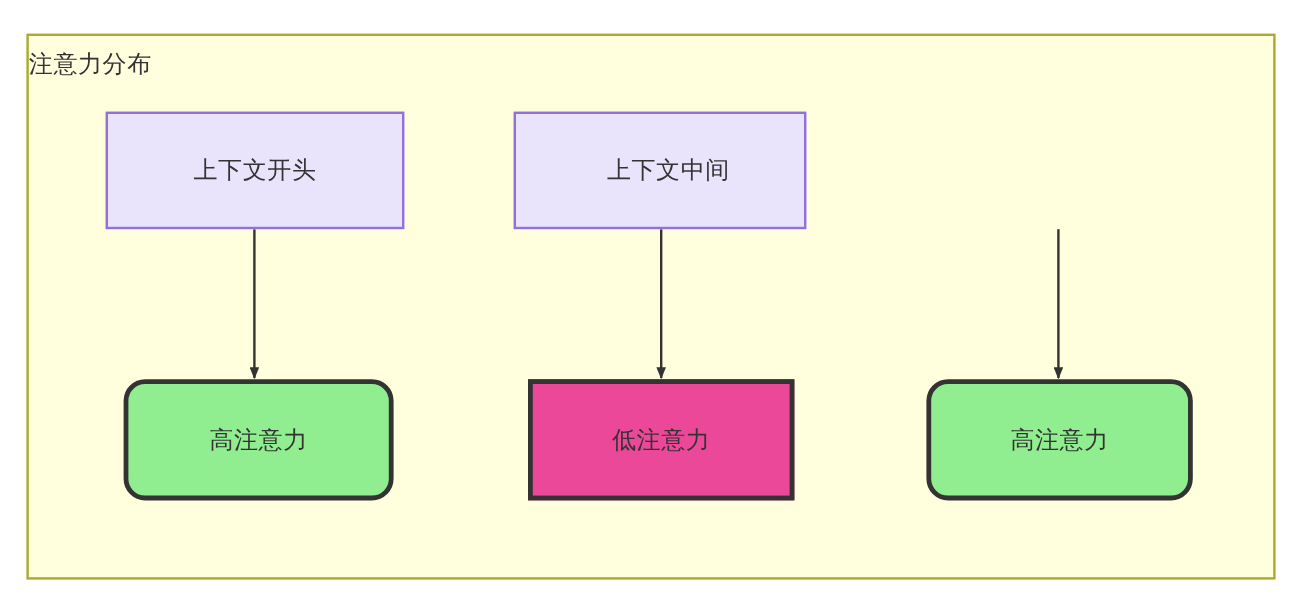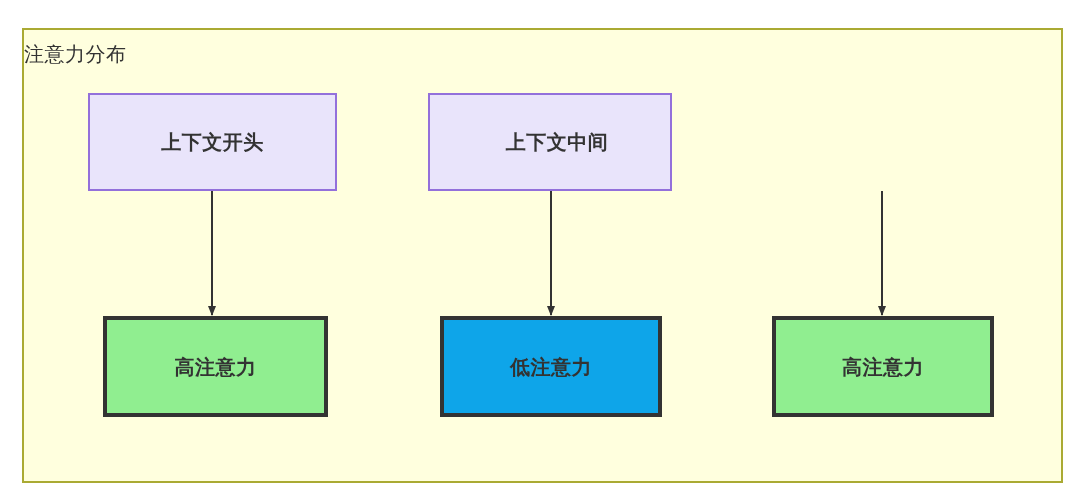--- a/index.html
+++ b/index.html
@@ -52,40 +52,40 @@
     box-sizing: border-box;
     display: flex;
     align-items: center;
     justify-content: center;
     text-align: center;
     font-size: 20px;
     line-height: 26px;
     color: #333333;
     letter-spacing: 0.5px;
     user-select: none;
-    font-weight: bold;
   }
 
   .node.source {
     background: #e9e4fb;
     border: 2px solid #9370db;
     height: 98px;
   }
 
   .node.result {
     height: 101px;
     border: 4px solid #333333;
   }
 
   .node.result.high {
     background: #90ee90;
+    border-radius: 18px;
   }
 
   .node.result.low {
-    background: #0ea5e9;
+    background: #ec4899;
     text-align: center;
   }
 
   
   .col1.source { left: 88px;  top: 93px;  width: 249px; }
   .col2.source { left: 428px; top: 93px;  width: 244px; padding-left: 14px; }
   .col3.source { left: 759px; top: 93px;  width: 247px; }
 
   .col1.result { left: 103px; top: 316px; width: 225px; }
   .col2.result { left: 440px; top: 316px; width: 222px; }

